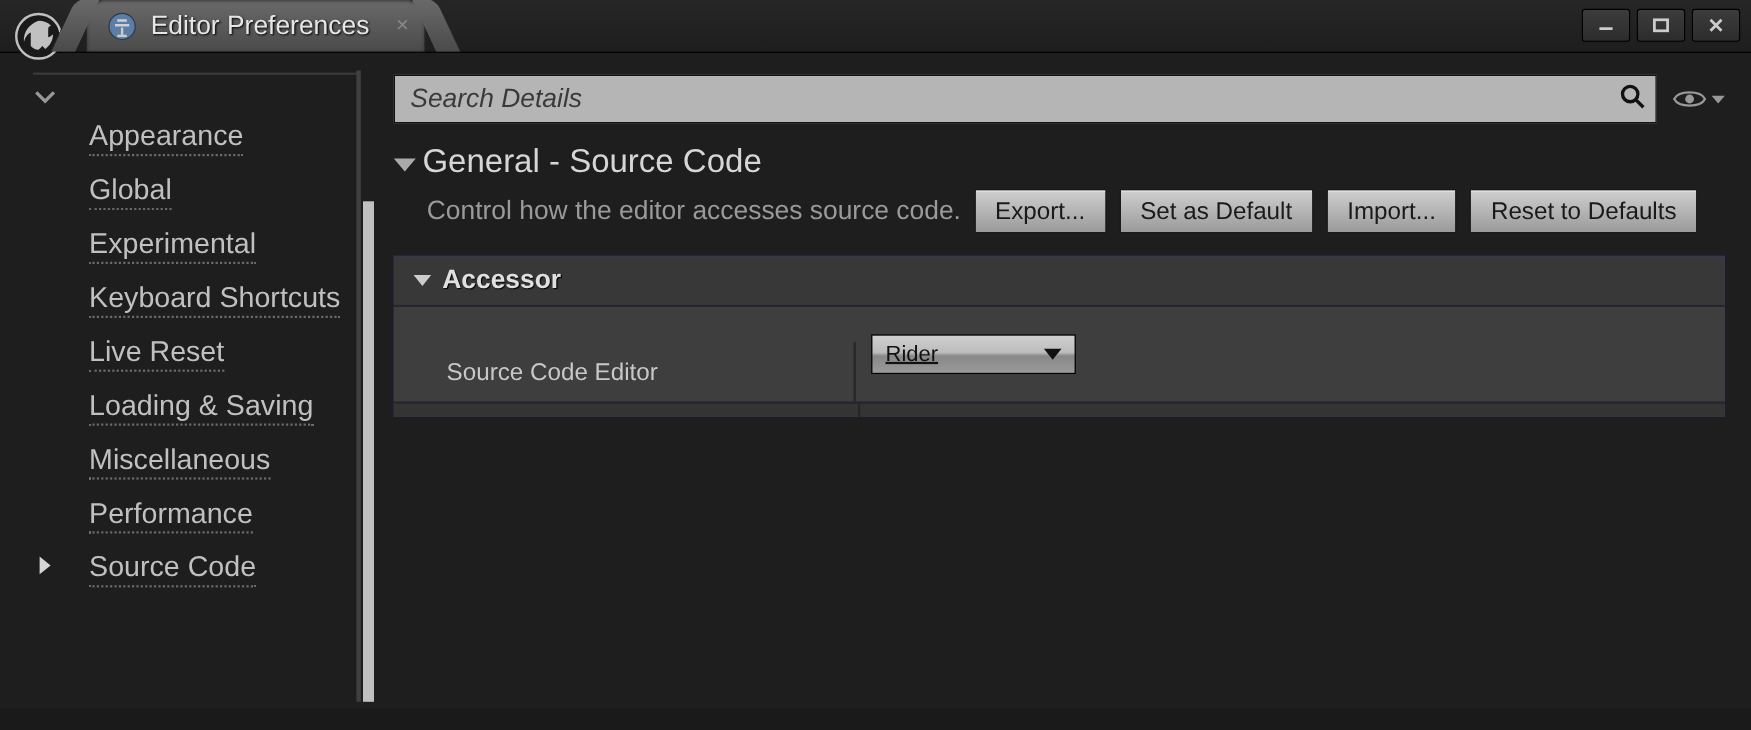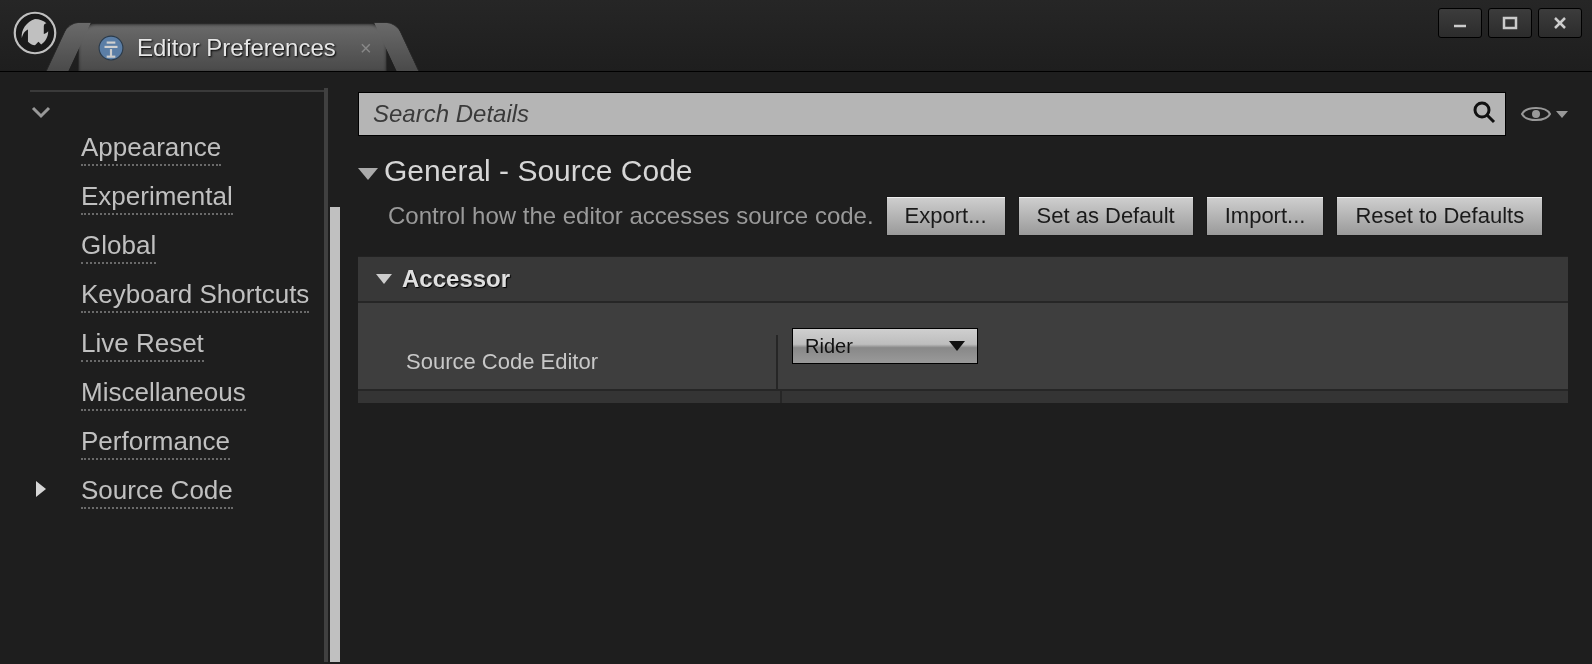--- a/index.html
+++ b/index.html
@@ -7,21 +7,21 @@
       font-family: "Segoe UI", Tahoma, sans-serif;
       background: #1a1a1a;
       color: #c8c8c8;
       width: 1592px;
       height: 664px;
       overflow: hidden;
       position: relative;
     }
     
     .titlebar {
-      height: 72px;
+      height: 48px;
       background: linear-gradient(#262626 0%, #1e1e1e 100%);
       display: flex;
       align-items: flex-start;
       position: relative;
       border-bottom: 1px solid #000;
     }
     .ue-logo {
       width: 54px; height: 54px;
       margin: 6px 10px 0 8px;
       display: flex; align-items: center; justify-content: center;
@@ -242,21 +242,21 @@
     .section-row .value-cell {
       flex: 1; padding: 10px 14px;
       display: flex; align-items: center;
     }
     .combo {
       width: 186px; height: 36px;
       background: linear-gradient(#cfcfcf 0%, #bdbdbd 45%, #888 55%, #9a9a9a 100%);
       border: 1px solid #000;
       display: flex; align-items: center; justify-content: space-between;
       padding: 0 12px;
-      color: #111; font-size: 20px;
+      color: #111; font-size: 20px; text-decoration: underline;
     }
     .combo .chev {
       width: 0; height: 0;
       border-left: 8px solid transparent;
       border-right: 8px solid transparent;
       border-top: 10px solid #111;
     }
     .section-footer {
       height: 14px;
       background: #343434;
@@ -313,24 +313,25 @@
 
 <div class="main">
   <div class="sidebar">
     <div class="sidebar-heading">
       <svg class="chev" viewBox="0 0 20 20">
         <path d="M2 6 L10 14 L18 6" fill="none" stroke="#999" stroke-width="3"></path>
       </svg>
     </div>
     <ul>
       <li><a>Appearance</a></li>
+      <li><a>Global</a></li>
       <li><a>Experimental</a></li>
-      <li><a>Global</a></li>
       <li><a>Keyboard Shortcuts</a></li>
       <li><a>Live Reset</a></li>
+      <li><a>Loading &amp; Saving</a></li>
       <li><a>Miscellaneous</a></li>
       <li><a>Performance</a></li>
       <li><span class="sel-marker"></span><a>Source Code</a></li>
     </ul>
     <div class="sidebar-divider"></div>
     <div class="sidebar-scroll-indicator"></div>
   </div>
 
   <div class="content">
     <div class="search-row">

